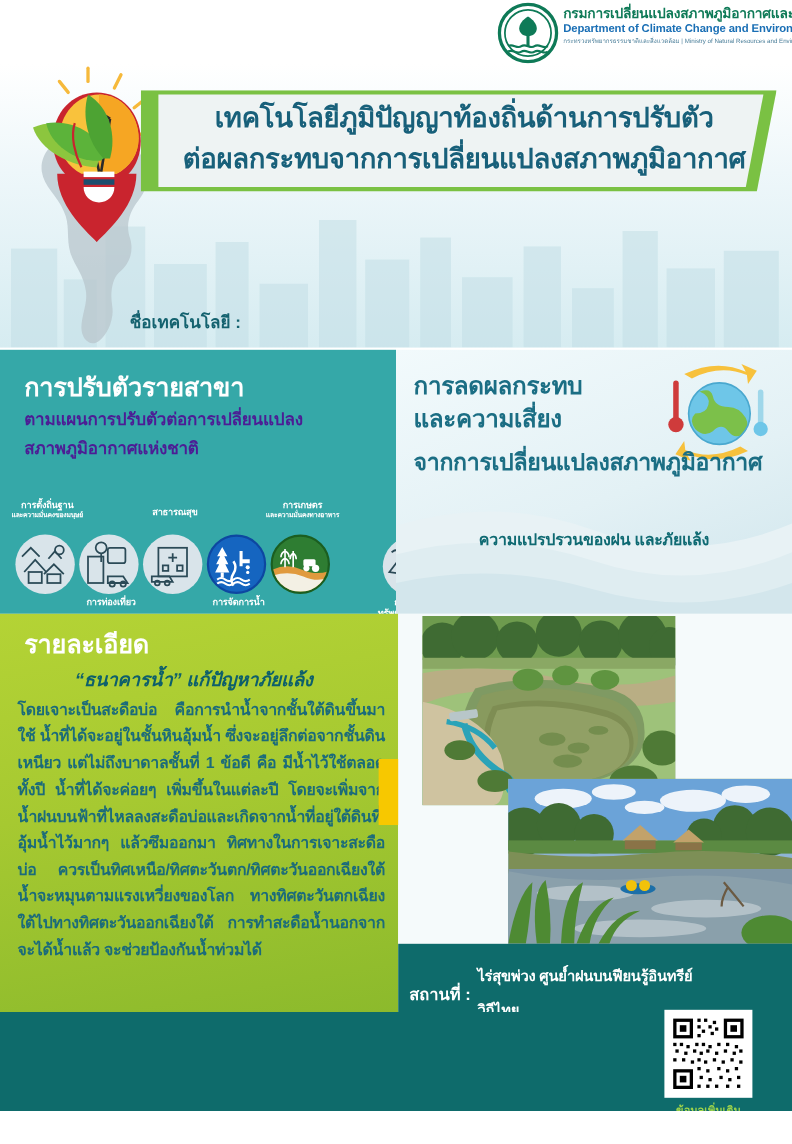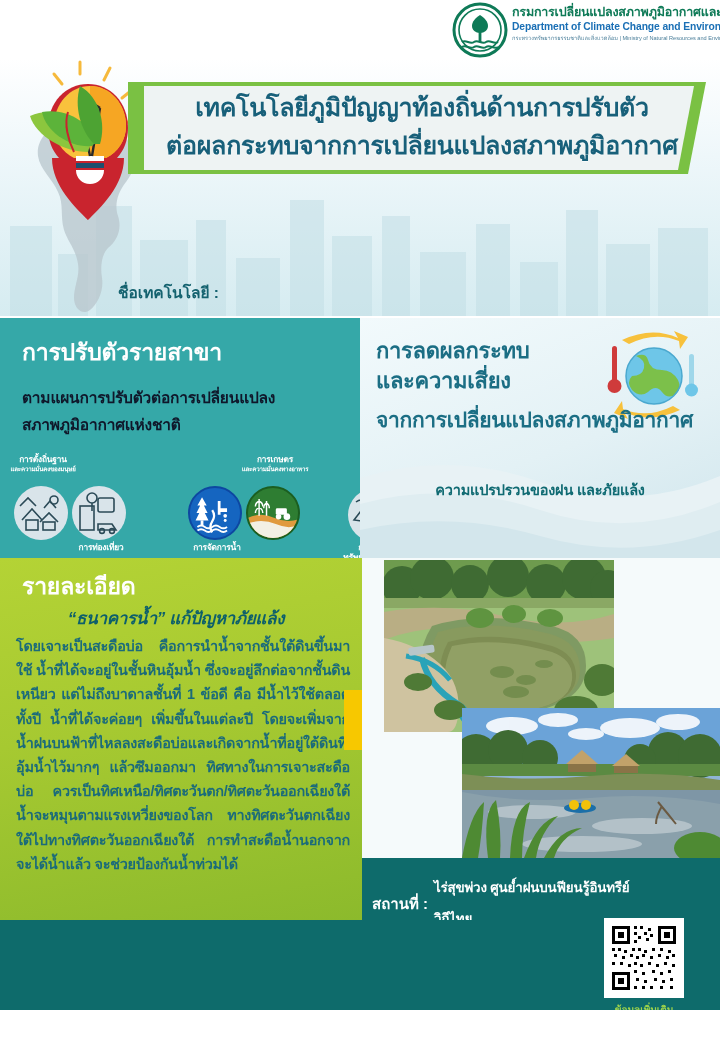--- a/index.html
+++ b/index.html
@@ -71,22 +71,22 @@
     overflow: hidden;
   }
   .panel-right .waves { position: absolute; left: 0; bottom: 0; width: 360px; height: 120px; }
 
   .pl-title {
     position: absolute; left: 22px; top: 16px;
     font-size: 23px; font-weight: bold; color: #ffffff; letter-spacing: -0.2px;
   }
   .pl-sub {
     position: absolute; left: 22px; top: 50px; width: 320px;
-    font-size: 15.5px; font-weight: bold; color: #0f172a;
-    line-height: 27px; letter-spacing: -0.2px; margin-top: 16px;
+    font-size: 15.5px; font-weight: bold; color: #4c1d95;
+    line-height: 27px; letter-spacing: -0.2px;
   }
 
   .pr-title {
     position: absolute; left: 16px; top: 18px; width: 210px;
     font-size: 22px; font-weight: bold; color: #1b6e84;
     line-height: 30px; letter-spacing: -0.3px;
   }
   .pr-sub {
     position: absolute; left: 16px; top: 85px; width: 330px;
     font-size: 21px; font-weight: bold; color: #1b6e84; letter-spacing: -0.3px;
@@ -322,20 +322,38 @@
               <circle cx="30" cy="45" r="2.4"></circle>
               <circle cx="40" cy="45" r="2.4"></circle>
         </g>
           </svg>
       </span>
       <div class="cap" style="left:-33px; top:56px;">
         <span>การท่องเที่ยว</span>
       </div>
     </div>
 
+    <div class="sector" style="left:130px; top:34px;">
+      <div class="cap" style="left:-33px; top:-26px;">
+        <span>สาธารณสุข</span>
+      </div>
+      <span class="circle">
+        <svg viewBox="0 0 54 54">
+            <g fill="none" stroke="#2b4a57" stroke-width="1.6">
+          <rect x="14" y="12" width="26" height="26"></rect>
+              <path d="M27 17 v8 M23 21 h8"></path>
+          <rect x="18" y="28" width="5" height="5"></rect>
+              <rect x="31" y="28" width="5" height="5"></rect>
+          <path d="M8 38 h16 l3 5 h-19 z"></path>
+              <circle cx="13" cy="44" r="2.2"></circle>
+              <circle cx="22" cy="44" r="2.2"></circle>
+        </g>
+          </svg>
+      </span>
+    </div>
 
     <div class="sector" style="left:188px; top:34px;">
       <span class="circle hl-blue">
         <svg viewBox="0 0 54 54">
           <g fill="#ffffff">
             <path d="M13 10 l5 9 h-3 l4 8 h-3 l4 8 h-14 l4 -8 h-3 l4 -8 h-3 z"></path>
             <rect x="11.5" y="35" width="3" height="5"></rect>
             <path d="M30 14 h3 v8 h7 v4 h-7 v3 h-3 z"></path>
             <circle cx="38" cy="30" r="2"></circle>
               <circle cx="38" cy="35" r="1.6"></circle>

